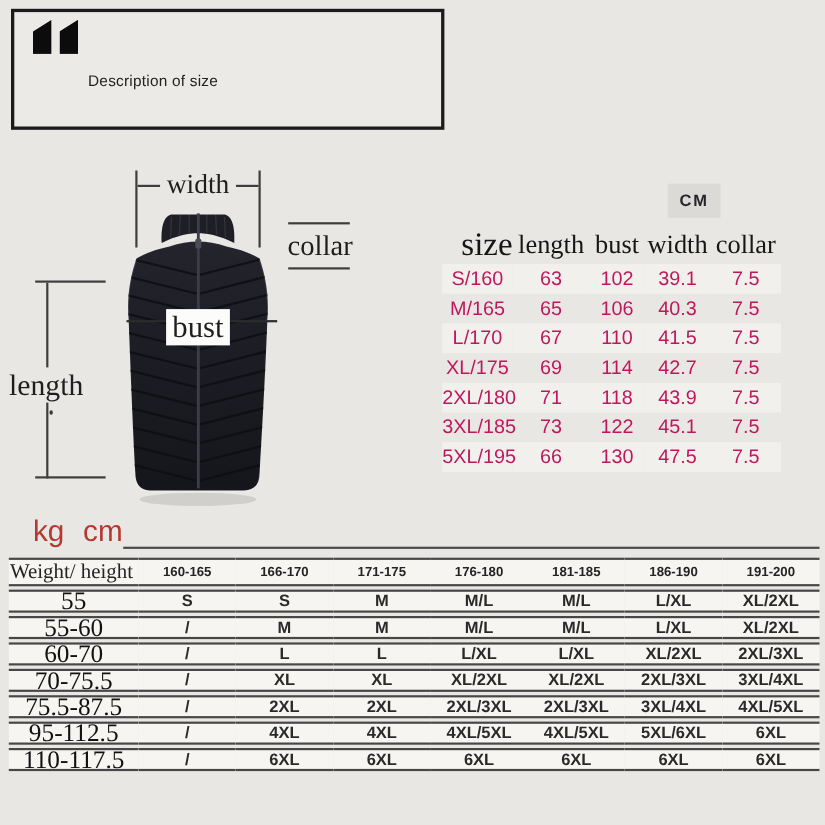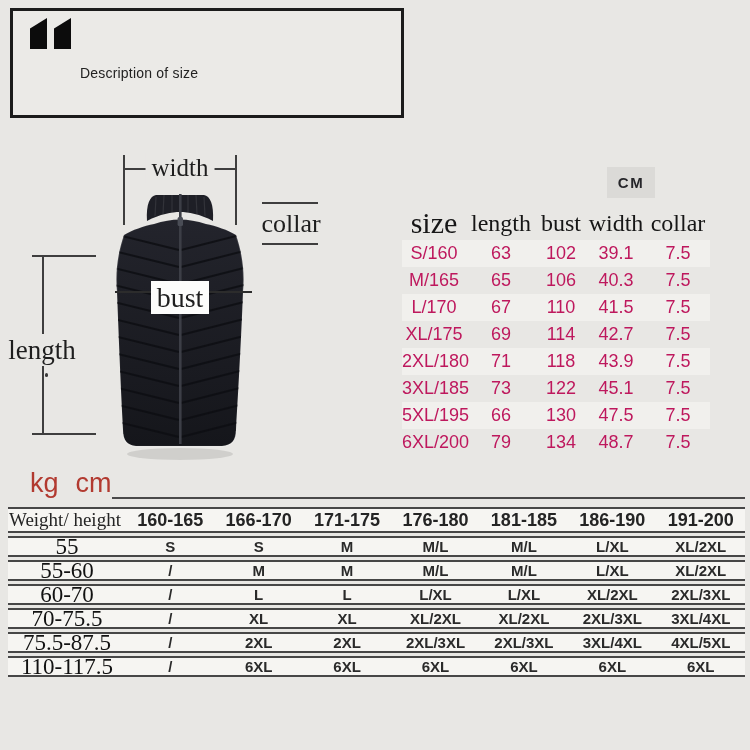--- a/index.html
+++ b/index.html
@@ -39,34 +39,34 @@
                display:flex; align-items:center; justify-content:center; font-size:28px; }
 
   
   .cm-badge { position:absolute; left:607px; top:167px; width:48px; height:31px; background:#dbdad7;
               display:flex; align-items:center; justify-content:center;
               font-size:15px; font-weight:bold; letter-spacing:1.5px; color:#26262a; }
   .size-table { position:absolute; left:402px; top:206px; width:308px;
                 border-collapse:collapse; table-layout:fixed; }
   .size-table th { font-family:"Liberation Serif", serif; font-weight:400; font-size:24px;
                    color:#161616; height:31px; text-align:center; vertical-align:middle; }
-  .size-table th:first-child { font-size:30px; }
+  .size-table th:first-child { font-size:30px;text-align:right; }
   .size-table td { font-size:18px; font-weight:500; color:#be185d; text-align:center;
                    height:27px; line-height:27px; }
   .size-table tbody tr:nth-child(odd) { background:#f1f0ed; }
 
   
   .kgcm { position:absolute; left:30px; top:468px; font-family:Liberation Sans, sans-serif;
           font-size:27px; color:#b23a30; display:flex; gap:17px; z-index:2; }
   .fit-topline { position:absolute; left:112px; top:497px; width:633px; height:2px; background:#4a4a4a; }
   .fit-table { position:absolute; left:8px; top:504px; width:737px;
                border-collapse:separate; border-spacing:0 3px; table-layout:fixed; }
   .fit-table th, .fit-table td { border-top:2px solid #474747; border-bottom:2px solid #474747;
                background:#f6f5f2; text-align:center; vertical-align:middle; white-space:nowrap; }
-  .fit-table thead th { font-size:18px; font-weight:700; color:#242424; height:22px; line-height:22px; }
+  .fit-table thead th { font-size:12px; font-weight:700; color:#242424; height:22px; line-height:22px; }
   .fit-table thead th:first-child { font-family:"Liberation Serif", serif; font-weight:400;
                font-size:19px; text-align:left; padding-left:1px; }
   .fit-table td { font-size:15px; font-weight:600; color:#2a2a2a; height:17px; line-height:17px; }
   .fit-table td:first-child { font-family:"Liberation Serif", serif; font-weight:400;
                font-size:23px; color:#121212;margin-top:45px; }
 </style>
 </head>
 <body>
 
 <div class="canvas">
@@ -218,27 +218,20 @@
           <td>45.1</td>
           <td>7.5</td>
         </tr>
         <tr>
           <td>5XL/195</td>
           <td>66</td>
           <td>130</td>
           <td>47.5</td>
           <td>7.5</td>
         </tr>
-        <tr>
-          <td>6XL/200</td>
-          <td>79</td>
-          <td>134</td>
-          <td>48.7</td>
-          <td>7.5</td>
-        </tr>
       </tbody>
   </table>
 
   <div class="kgcm">
     <span>kg</span>
     <span>cm</span>
   </div>
   <div class="fit-topline"></div>
   <table class="fit-table">
     <colgroup>
@@ -301,20 +294,30 @@
           <td>75.5-87.5</td>
           <td>/</td>
           <td>2XL</td>
           <td>2XL</td>
           <td>2XL/3XL</td>
           <td>2XL/3XL</td>
           <td>3XL/4XL</td>
           <td>4XL/5XL</td>
         </tr>
         <tr>
+          <td>95-112.5</td>
+          <td>/</td>
+          <td>4XL</td>
+          <td>4XL</td>
+          <td>4XL/5XL</td>
+          <td>4XL/5XL</td>
+          <td>5XL/6XL</td>
+          <td>6XL</td>
+        </tr>
+        <tr>
           <td>110-117.5</td>
           <td>/</td>
           <td>6XL</td>
           <td>6XL</td>
           <td>6XL</td>
           <td>6XL</td>
           <td>6XL</td>
           <td>6XL</td>
         </tr>
       </tbody>

